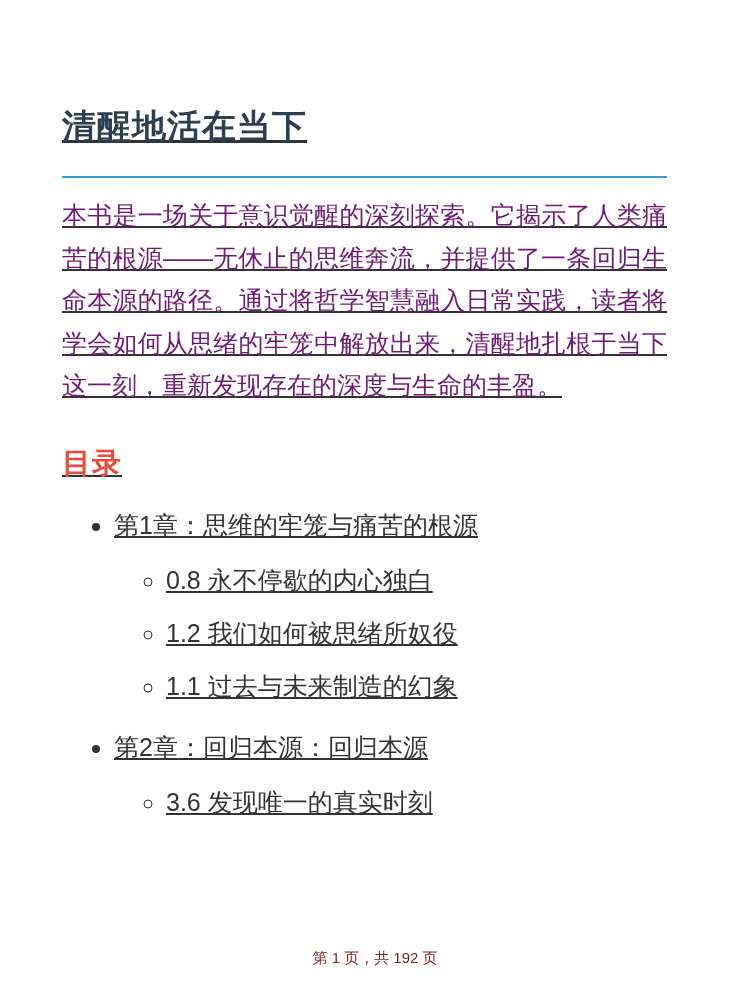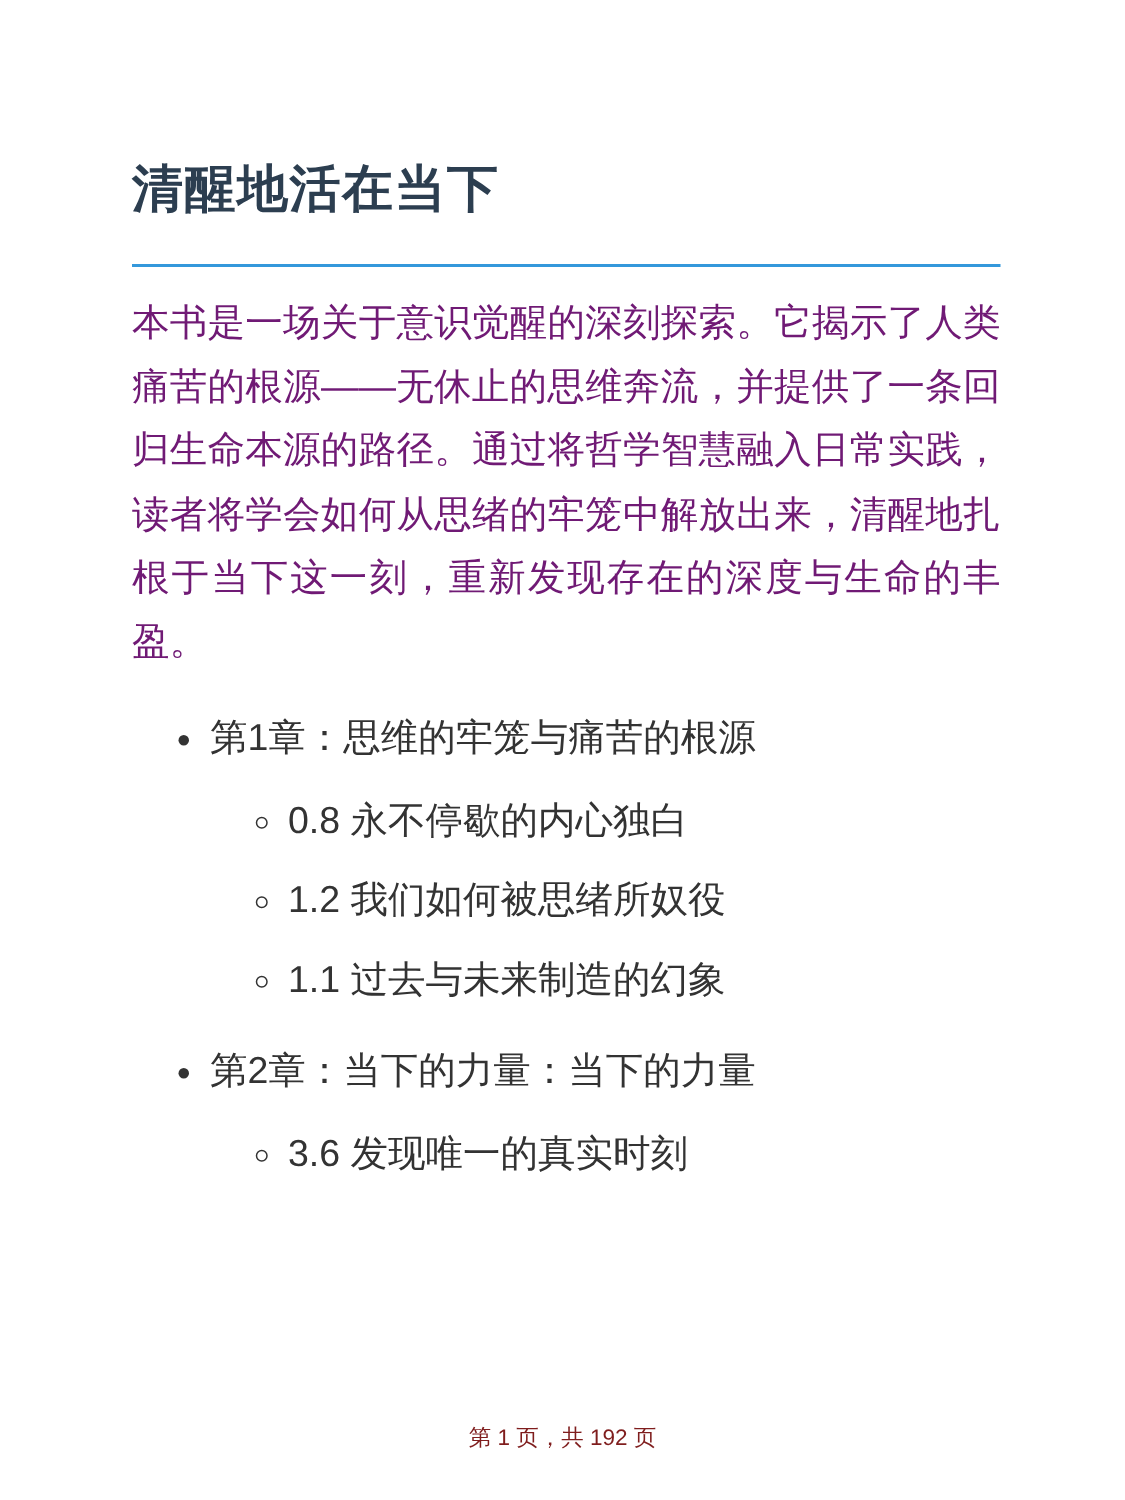--- a/index.html
+++ b/index.html
@@ -10,21 +10,22 @@
   .page {
     position: relative;
     width: 750px;
     height: 1000px;
     background: #ffffff;
     overflow: hidden;
     font-family: "Liberation Sans", "DejaVu Sans", sans-serif;
     color: #333333;
   }
   .content {
-    padding: 104px 83px 0 88px;
+    padding: 104px 83px 0 62px;
+    text-decoration: underline;
   }
   h1.doc-title {
     margin: 0;
     font-size: 34px;
     line-height: 1.3;
     font-weight: bold;
     color: #2c3e50;
     padding-bottom: 28px;
     border-bottom: 2px solid #3498db;
     letter-spacing: 1px;
@@ -80,28 +81,29 @@
 <body>
 
 <div class="page">
   <div class="content">
 
     <h1 class="doc-title">清醒地活在当下</h1>
 
 
     <p class="summary-text">本书是一场关于意识觉醒的深刻探索。它揭示了人类痛苦的根源——无休止的思维奔流，并提供了一条回归生命本源的路径。通过将哲学智慧融入日常实践，读者将学会如何从思绪的牢笼中解放出来，清醒地扎根于当下这一刻，重新发现存在的深度与生命的丰盈。</p>
 
+    <h2 class="section-heading">目录</h2>
 
     <ul class="toc">
         <li class="chapter"><span>第1章：思维的牢笼与痛苦的根源</span><ul class="sub">
             <li class="section">0.8 永不停歇的内心独白</li>
             <li class="section">1.2 我们如何被思绪所奴役</li>
             <li class="section">1.1 过去与未来制造的幻象</li>
           </ul></li>
-        <li class="chapter"><span>第2章：当下的力量：当下的力量</span><ul class="sub">
+        <li class="chapter"><span>第2章：回归本源：回归本源</span><ul class="sub">
             <li class="section">3.6 发现唯一的真实时刻</li>
           </ul></li>
       </ul>
 
   </div>
 
   <div class="footer">第 1 页，共 192 页</div>
 </div>
 
 </body></html>

